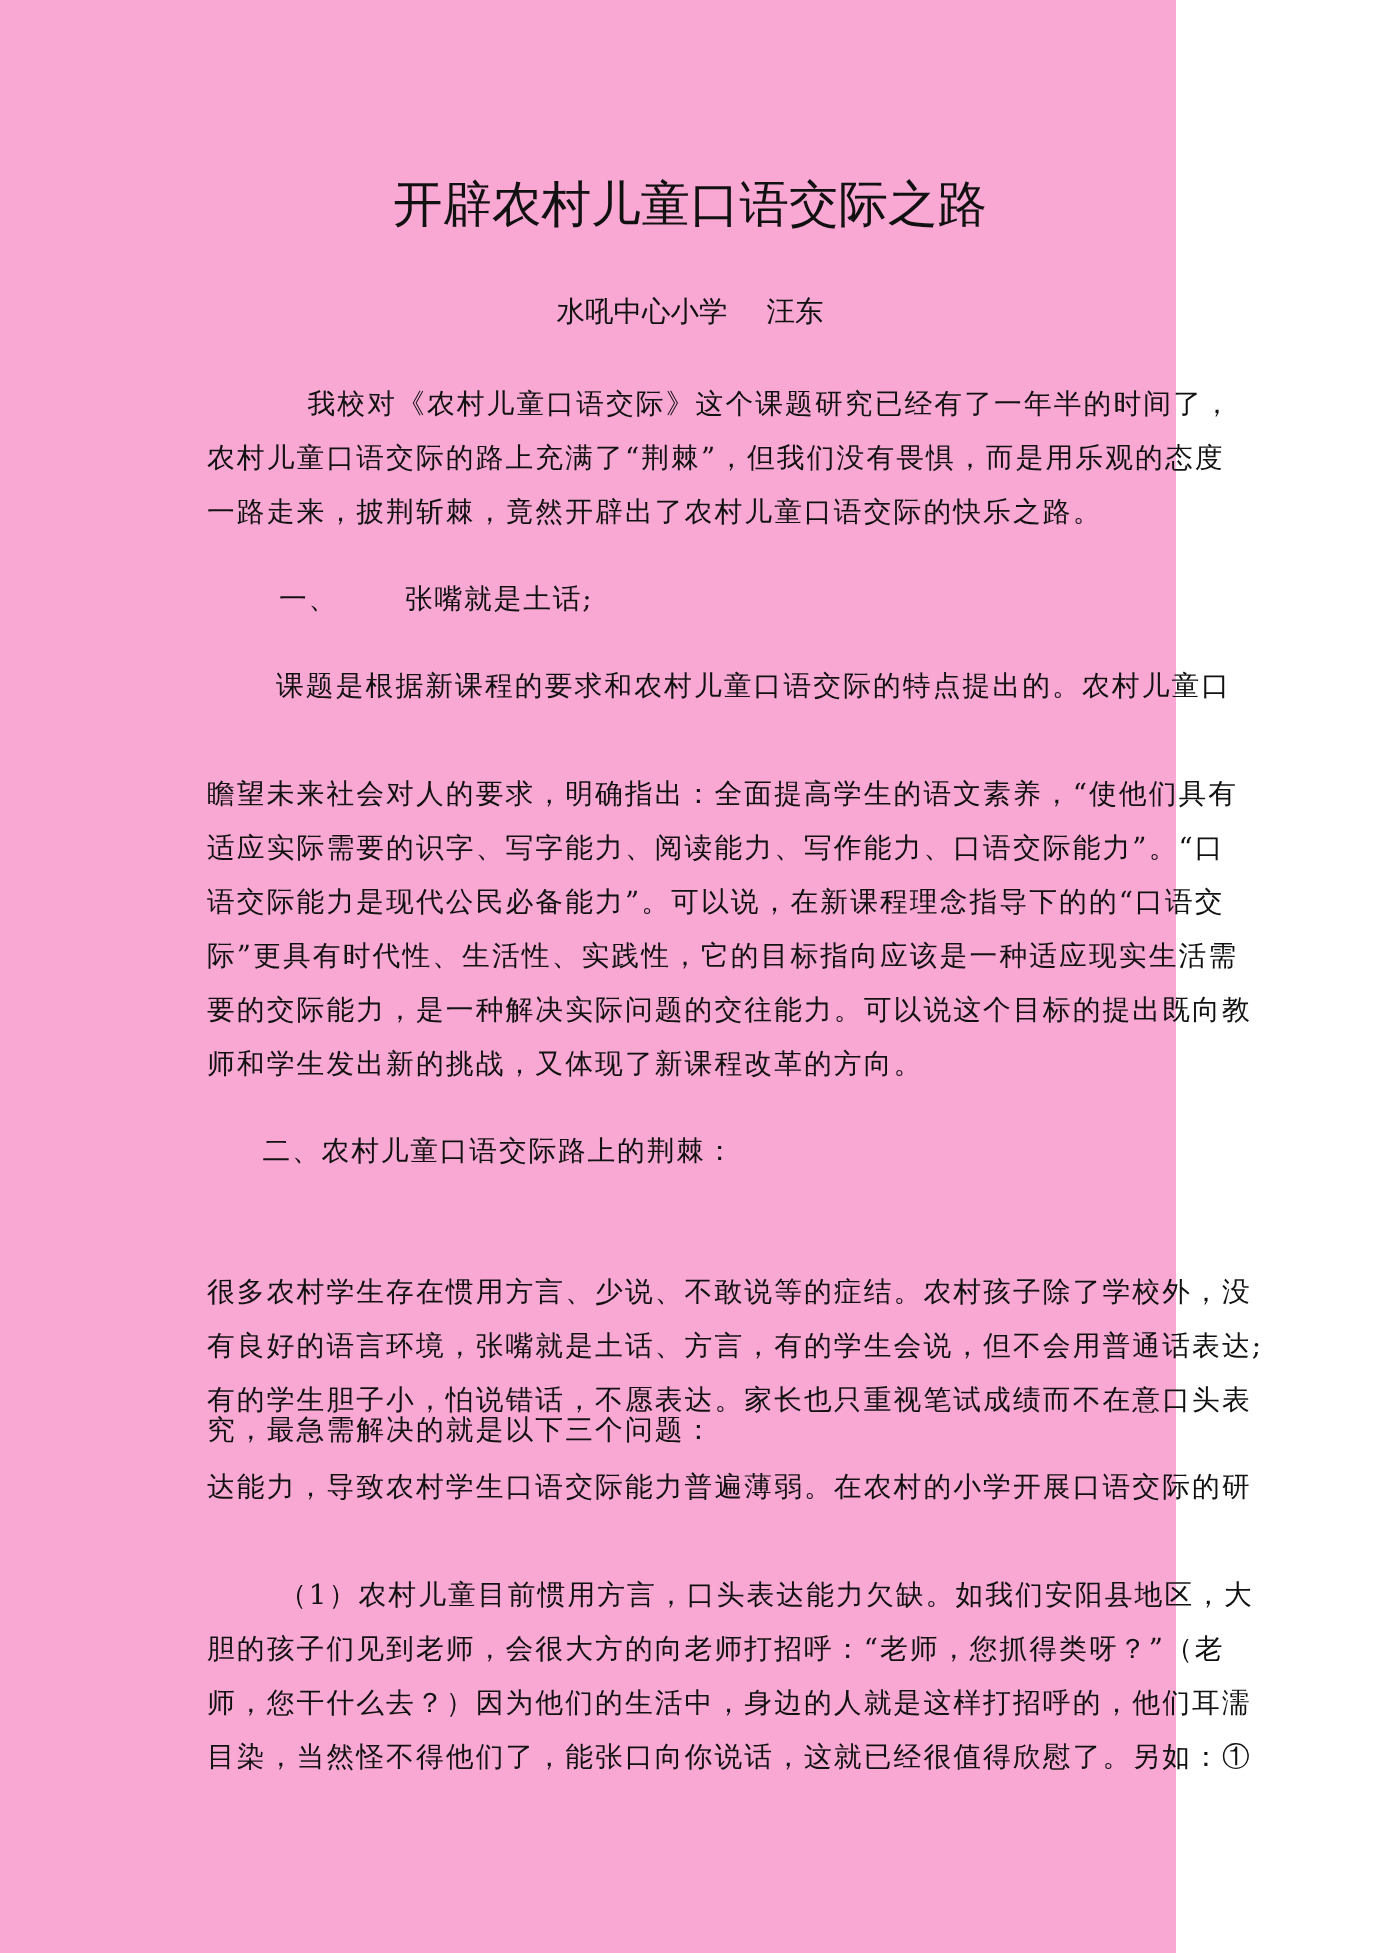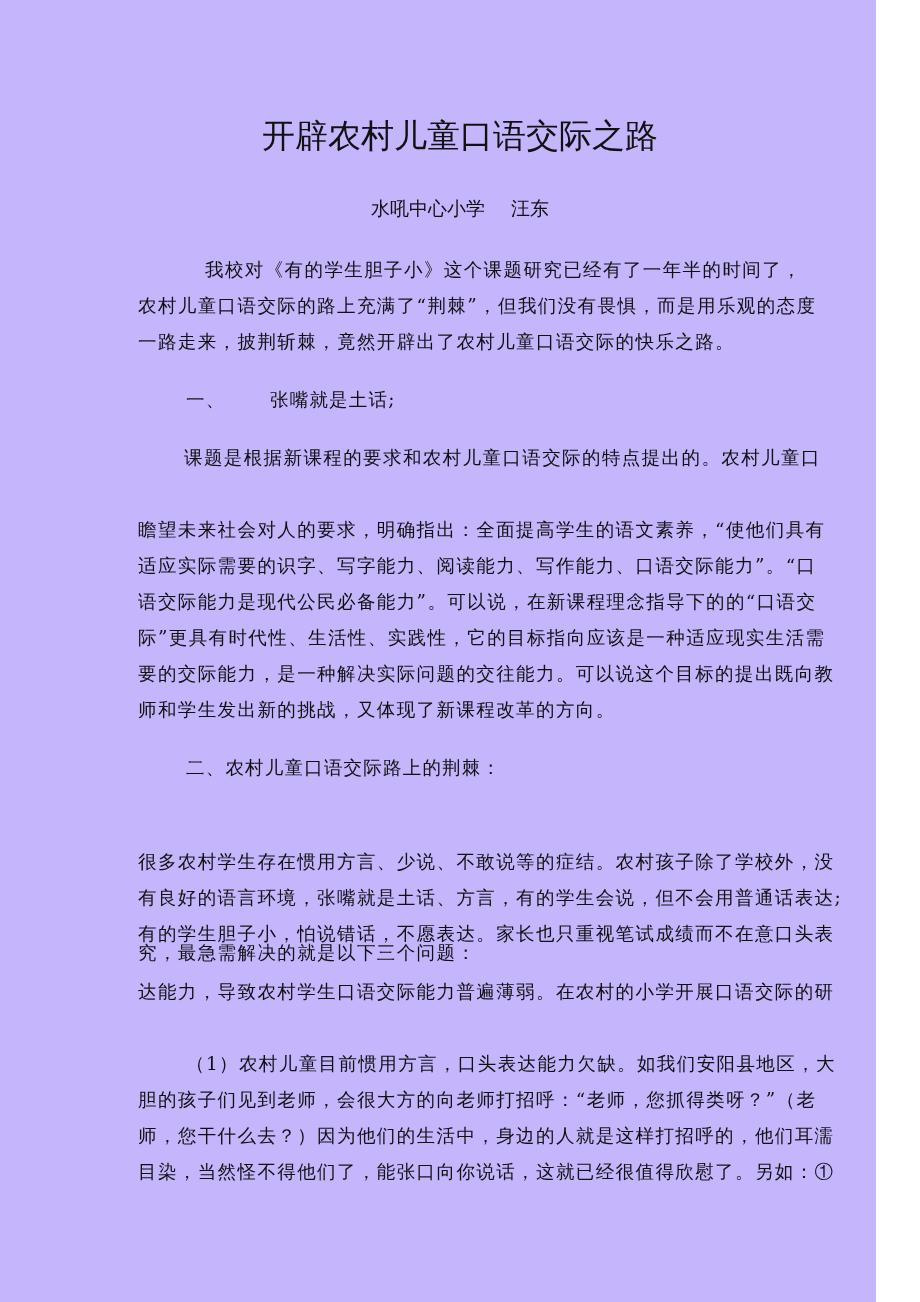--- a/index.html
+++ b/index.html
@@ -1,18 +1,18 @@
 <!DOCTYPE html>
 <html><head>
 <meta charset="utf-8">
 <style>
   html, body { margin: 0; padding: 0; background: #ffffff; }
   body { width: 920px; height: 1302px; position: relative; overflow: hidden;
          font-family: "DejaVu Serif", "Liberation Serif", serif; color: #111; }
-  .page { position: absolute; left: 0; top: 0; width: 876px; height: 1302px; background: #c4b5fd; }
+  .page { position: absolute; left: 0; top: 0; width: 784px; height: 1302px; background: #f9a8d4; }
   .title { position: absolute; left: 0; width: 920px; top: 112px; text-align: center;
            font-size: 33px; line-height: 48px; letter-spacing: 0px; font-weight: normal; }
   .subtitle { position: absolute; left: 0; width: 920px; top: 188px; text-align: center;
               font-size: 19px; line-height: 40px; }
   .subtitle .gap { display: inline-block; width: 26px; }
   .line { position: absolute; left: 138px; width: 646px; font-size: 18.5px; line-height: 30px;
           white-space: nowrap; overflow: visible; letter-spacing: 1.4px; }
   .justify { text-align: justify; text-align-last: justify; }
   .heading { position: absolute; font-size: 18.5px; line-height: 30px; white-space: nowrap; letter-spacing: 1.2px; }
 </style>
@@ -20,36 +20,36 @@
 <body>
 
 <div class="page">
 
   <div class="title">开辟农村儿童口语交际之路</div>
 
   <div class="subtitle">
     <span>水吼中心小学</span><span class="gap"></span><span>汪东</span>
   </div>
 
-  <div class="line" style="top:255px; left:205px; width:579px;">我校对《有的学生胆子小》这个课题研究已经有了一年半的时间了，</div>
+  <div class="line" style="top:255px; left:205px; width:579px;">我校对《农村儿童口语交际》这个课题研究已经有了一年半的时间了，</div>
   <div class="line justify" style="top:291px;">农村儿童口语交际的路上充满了“荆棘”，但我们没有畏惧，而是用乐观的态度</div>
   <div class="line" style="top:327px;">一路走来，披荆斩棘，竟然开辟出了农村儿童口语交际的快乐之路。</div>
 
   <div class="heading" style="top:385px; left:186px;">一、</div>
   <div class="heading" style="top:385px; left:270px;">张嘴就是土话;</div>
 
   <div class="line justify" style="top:443px; left:184px; width:600px;">课题是根据新课程的要求和农村儿童口语交际的特点提出的。农村儿童口</div>
   <div class="line justify" style="top:515px;">瞻望未来社会对人的要求，明确指出：全面提高学生的语文素养，“使他们具有</div>
   <div class="line justify" style="top:551px;">适应实际需要的识字、写字能力、阅读能力、写作能力、口语交际能力”。“口</div>
   <div class="line justify" style="top:587px;">语交际能力是现代公民必备能力”。可以说，在新课程理念指导下的的“口语交</div>
   <div class="line justify" style="top:623px;">际”更具有时代性、生活性、实践性，它的目标指向应该是一种适应现实生活需</div>
   <div class="line justify" style="top:659px;">要的交际能力，是一种解决实际问题的交往能力。可以说这个目标的提出既向教</div>
   <div class="line" style="top:695px;">师和学生发出新的挑战，又体现了新课程改革的方向。</div>
 
-  <div class="heading" style="top:753px; left:186px;">二、农村儿童口语交际路上的荆棘：</div>
+  <div class="heading" style="top:753px; left:175px;">二、农村儿童口语交际路上的荆棘：</div>
 
   <div class="line justify" style="top:847px;">很多农村学生存在惯用方言、少说、不敢说等的症结。农村孩子除了学校外，没</div>
   <div class="line justify" style="top:883px;">有良好的语言环境，张嘴就是土话、方言，有的学生会说，但不会用普通话表达;</div>
   <div class="line justify" style="top:919px;">有的学生胆子小，怕说错话，不愿表达。家长也只重视笔试成绩而不在意口头表</div>
   <div class="line justify" style="top:955px;margin-top:22px;">达能力，导致农村学生口语交际能力普遍薄弱。在农村的小学开展口语交际的研</div>
   <div class="line" style="top:940px;font-family:Liberation Mono, monospace;">究，最急需解决的就是以下三个问题：</div>
 
   <div class="line justify" style="top:1049px; left:186px; width:598px;">（1）农村儿童目前惯用方言，口头表达能力欠缺。如我们安阳县地区，大</div>
   <div class="line justify" style="top:1085px;">胆的孩子们见到老师，会很大方的向老师打招呼：“老师，您抓得类呀？”（老</div>
   <div class="line justify" style="top:1121px;">师，您干什么去？）因为他们的生活中，身边的人就是这样打招呼的，他们耳濡</div>

